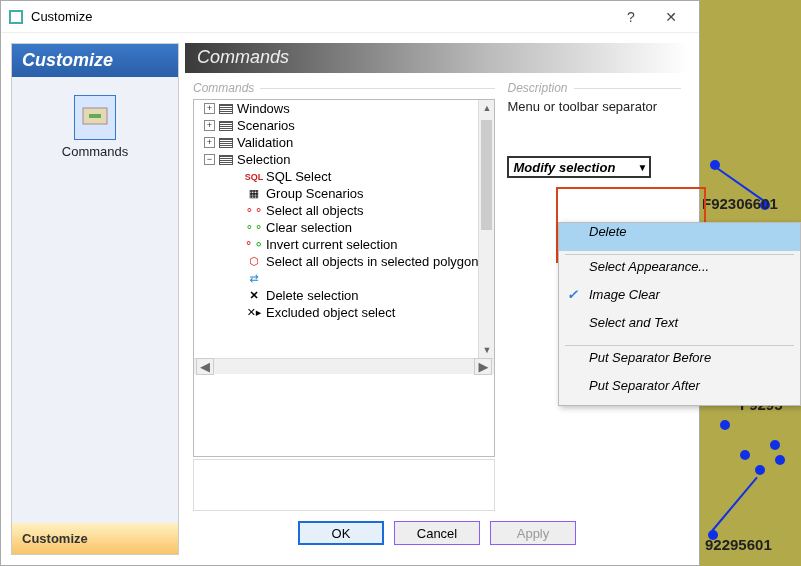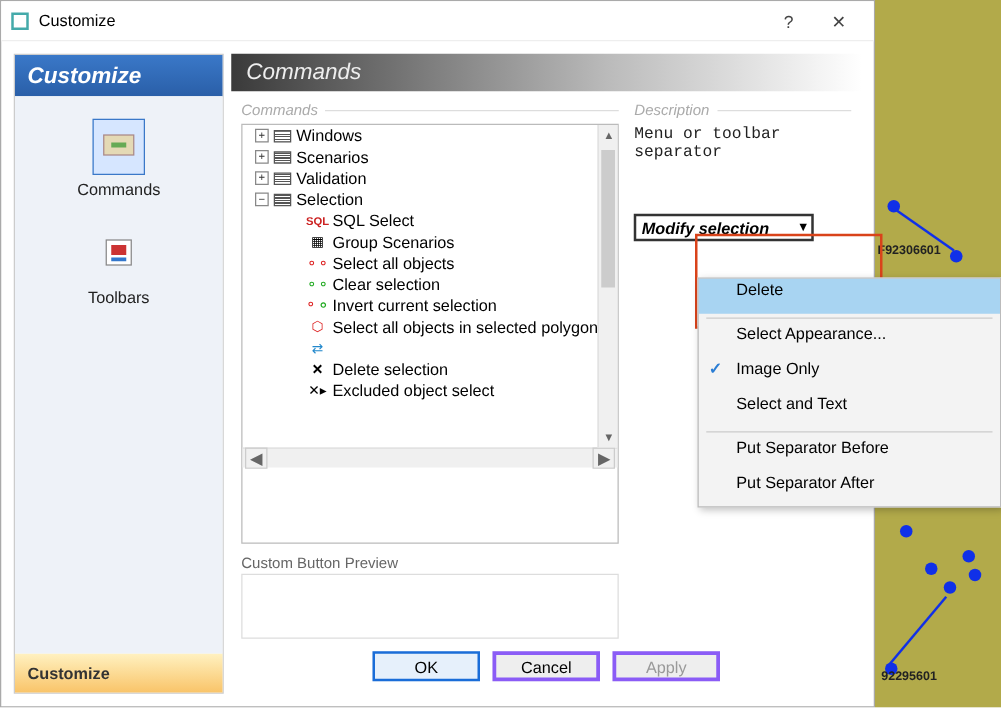--- a/index.html
+++ b/index.html
@@ -38,40 +38,40 @@
     .tree-row .folder-icon { width: 14px; height: 10px; background: repeating-linear-gradient(#555,#555 1px,#fff 1px,#fff 2px); border: 1px solid #555; margin-right: 4px; }
     .tree-row .node-icon { width: 16px; display: inline-flex; justify-content: center; margin-right: 4px; font-size: 11px; }
     .tree-row .indent { display: inline-block; }
     .tree-row .label {}
     .hbar { height: 16px; background: #f0f0f0; border-top: 1px solid #ddd; display: flex; align-items: center; justify-content: space-between; padding: 0 2px; font-size: 10px; color: #666; }
     .hbar span { border: 1px solid #ccc; padding: 0 3px; }
 
     .preview-label { color: #666; font-size: 12px; margin-top: 8px; }
     .preview-box { height: 52px; border: 1px solid #ddd; margin-top: 2px; }
 
-    .desc-text { color: #222; margin-bottom: 12px; font-family: Liberation Mono, monospace; }
+    .desc-text { color: #222; margin-bottom: 12px; }
     .dropdown { border: 2px solid #333; background: #fff; height: 22px; display: flex; align-items: center; justify-content: space-between; padding: 0 2px 0 4px; font-weight: 700; font-style: italic; }
     .dropdown .arrow { font-size: 10px; }
 
     .context-menu { position: absolute; left: 558px; top: 222px; width: 243px; background: #f3f3f3; border: 1px solid #bbb; box-shadow: 2px 2px 6px rgba(0,0,0,0.25); }
-    .context-menu .mi { height: 28px; display: flex; align-items: center; padding: 0 10px 12px 30px; position: relative; }
+    .context-menu .mi { height: 28px; display: flex; align-items: center; padding: 0 10px 12px 30px; position: relative; font-style: italic; }
     .context-menu .mi.hi { background: #a8d4f2; }
     .context-menu .sep { height: 1px; background: #ccc; margin: 3px 6px; }
     .context-menu .check { position: absolute; left: 8px; color: #2a7dd4; font-weight: bold; }
 
     .context-frame-top { position: absolute; left: 556px; top: 187px; width: 150px; height: 76px; border: 2px solid #d9431a; pointer-events: none; }
 
     .buttons { display: flex; justify-content: center; gap: 10px; padding: 10px 12px; }
-    .btn-std { width: 86px; height: 24px; border: 3px solid #8b5cf6; background: #eee; display: flex; align-items: center; justify-content: center; }
+    .btn-std { width: 86px; height: 24px; border: 1px solid #8b5cf6; background: #eee; display: flex; align-items: center; justify-content: center; }
     .btn-std.primary { border: 2px solid #1a6dd8; background: #e6f0fb; }
     .btn-std.disabled { color: #999; }
 
     .map-bg { position: absolute; left: 700px; top: 0; width: 101px; height: 566px; background: #b2aa4a; overflow: hidden; }
     .map-node { width: 10px; height: 10px; background: #1030e8; border-radius: 50%; position: absolute; }
-    .map-label { position: absolute; font-size: 10px; font-weight: 700; color: #222; }
+    .map-label { position: absolute; font-size: 15px; font-weight: 700; color: #222; }
     .map-line { position: absolute; background: #1030e8; height: 2px; transform-origin: left center; }
 
     .tree-inner { display: flex; height: 258px; }
     .tree-list { flex: 1; overflow: hidden; }
     .vbar { width: 16px; background: #f0f0f0; border-left: 1px solid #ddd; position: relative; }
     .vbar .thumb { position: absolute; left: 2px; right: 2px; top: 20px; height: 110px; background: #ccc; }
     .vbar .arr { position: absolute; left: 0; right: 0; height: 16px; display: flex; align-items: center; justify-content: center; font-size: 9px; color: #666; }
   </style>
 </head>
 <body>
@@ -106,30 +106,20 @@
       <div class="sidebar-body">
         <div class="nav-item sel">
           <span class="nav-icon">
             <svg viewBox="0 0 32 32">
                 <rect x="4" y="8" width="24" height="16" fill="#e4d9b5" stroke="#a88" stroke-width="1"></rect>
                 <rect x="10" y="14" width="12" height="4" fill="#6a5"></rect>
               </svg>
           </span>
           <div class="nav-label">Commands</div>
         </div>
-        <div class="nav-item">
-          <span class="nav-icon">
-            <svg viewBox="0 0 32 32">
-                <rect x="6" y="6" width="20" height="20" fill="#fff" stroke="#888"></rect>
-                <rect x="10" y="10" width="12" height="8" fill="#c33"></rect>
-                <rect x="10" y="20" width="12" height="3" fill="#37c"></rect>
-              </svg>
-          </span>
-          <div class="nav-label">Toolbars</div>
-        </div>
       </div>
       <div class="sidebar-footer">Customize</div>
     </div>
 
     <div class="main">
       <div class="main-header">Commands</div>
       <div class="main-content">
         <div class="col-left">
           <div class="fieldset-label">Commands</div>
           <div class="tree-container">
@@ -208,21 +198,20 @@
                 <div class="arr" style="top:0">▲</div>
                 <div class="thumb"></div>
                 <div class="arr" style="bottom:0">▼</div>
               </div>
             </div>
             <div class="hbar">
                 <span>◀</span>
                 <span>▶</span>
               </div>
           </div>
-          <div class="preview-label">Custom Button Preview</div>
           <div class="preview-box"></div>
         </div>
 
         <div class="col-right">
           <div class="fieldset-label">Description</div>
           <div class="desc-text">Menu or toolbar separator</div>
           <div style="height:30px"></div>
           <div class="dropdown" style="width:144px">
             <span>Modify selection</span>
             <span class="arrow">▼</span>
@@ -244,21 +233,21 @@
 <div class="context-menu" id="ctx">
     <div class="mi hi">
       <span>Delete</span>
     </div>
     <div class="sep"></div>
     <div class="mi">
       <span>Select Appearance...</span>
     </div>
     <div class="mi">
       <span class="check">✓</span>
-      <span>Image Only</span>
+      <span>Image Clear</span>
     </div>
     <div class="mi">
       <span>Select and Text</span>
     </div>
     <div class="sep"></div>
     <div class="mi">
       <span>Put Separator Before</span>
     </div>
     <div class="mi">
       <span>Put Separator After</span>

